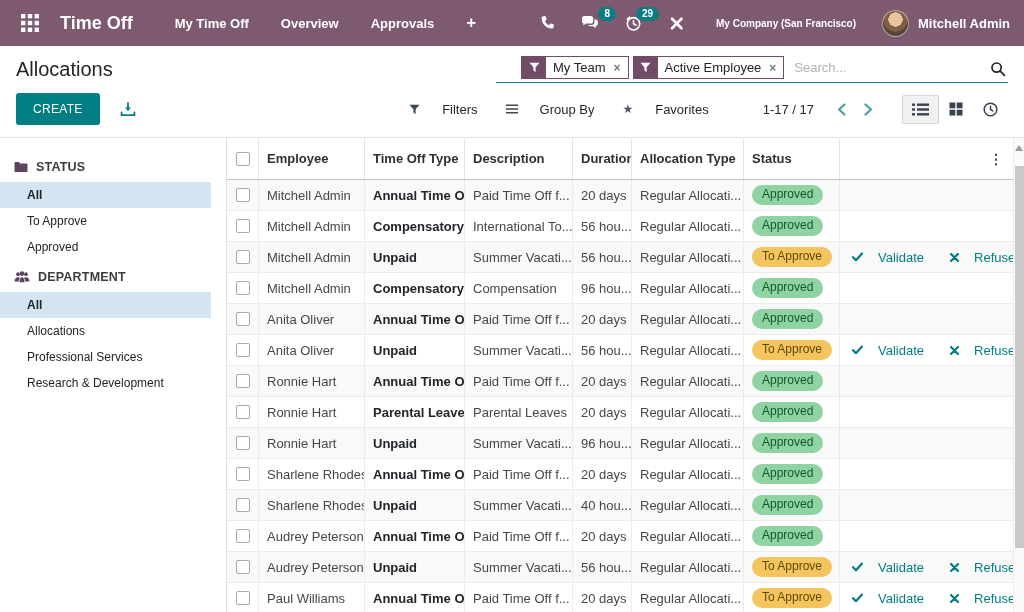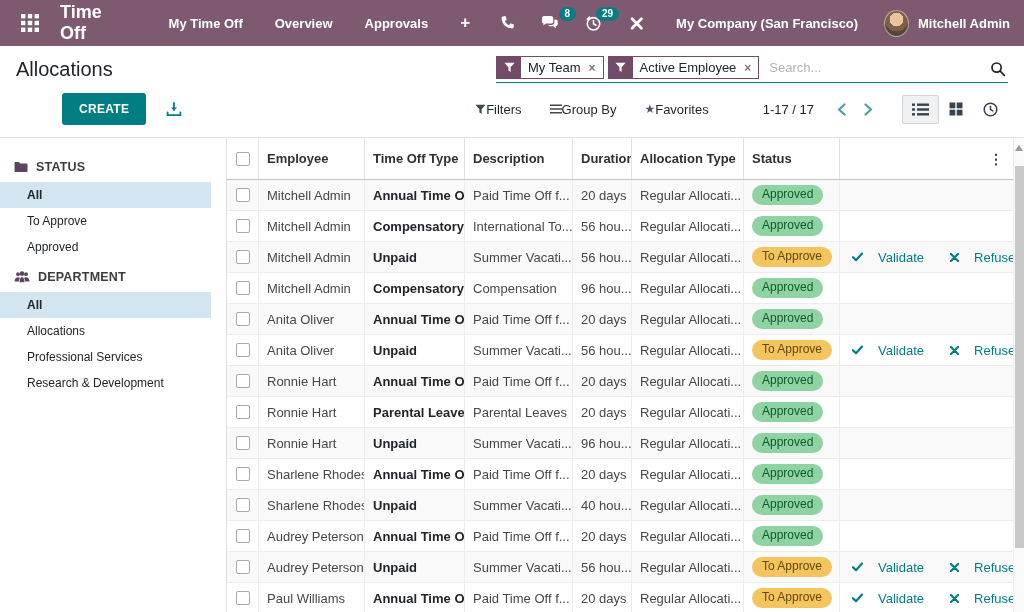--- a/index.html
+++ b/index.html
@@ -16,44 +16,44 @@
   .apps{padding:6px 8px; cursor:pointer;}
   .brand{font-size:18px; font-weight:bold; margin:0 26px 0 12px; cursor:pointer;}
   .nav-menus{display:flex; align-items:center;}
   .nav-item{padding:14px 16px; font-size:13px; font-weight:600; cursor:pointer; white-space:nowrap;}
   .nav-plus{font-size:17px; font-weight:bold; padding:10px 16px; cursor:pointer;}
   .spacer{flex:1;}
   .systray{display:flex; align-items:center;}
   .systray-item{position:relative; padding:10px 13px; cursor:pointer;}
   .count-badge{position:absolute; top:2px; right:-4px; background:var(--badge); color:#fff;
     font-size:10px; font-weight:bold; border-radius:9px; padding:2px 6px; line-height:1;}
-  .company{font-size:13px; font-weight:600; margin:0 26px 0 18px; cursor:pointer; white-space:nowrap;}
+  .company{font-size:10px; font-weight:600; margin:0 26px 0 18px; cursor:pointer; white-space:nowrap;}
   .avatar{width:27px; height:27px; border-radius:50%; display:inline-block; cursor:pointer;
     background:radial-gradient(circle at 50% 34%, #e9c49d 0 34%, #7e6049 35% 58%, #57453a 59% 100%);
     border:1px solid rgba(255,255,255,.5);}
   .username{font-size:13px; font-weight:600; margin-left:9px; cursor:pointer; white-space:nowrap;}
   
   .cp{padding:10px 16px 0 16px; border-bottom:1px solid #e3e3e3;}
   .cp-row1{display:flex; align-items:flex-start;}
   .page-title{font-size:20px; font-weight:400; color:#212529; margin-top:2px;}
   .search{margin-left:auto; width:512px; display:flex; align-items:center;
     border-bottom:1px solid var(--accent); padding-bottom:3px;}
   .facet{display:flex; align-items:stretch; border:1px solid var(--facet); margin-right:4px; height:23px; background:#fff;}
   .facet-icn{width:24px; background:var(--facet); display:flex; align-items:center; justify-content:center;}
   .facet-label{display:flex; align-items:center; padding:0 7px; font-size:13px; color:#212529; white-space:nowrap;}
   .facet-x{display:flex; align-items:center; padding:0 7px 0 1px; color:#777; font-weight:bold; cursor:pointer; font-size:12px;}
   .search input{flex:1; border:none; outline:none; font-size:13px; padding:3px 6px; font-family:inherit; color:#14532d; min-width:40px;}
   .search input::placeholder{color:#b3b3b3;}
   .mag{padding:2px 2px 0 6px; cursor:pointer;}
   .cp-row2{display:flex; align-items:center; padding:10px 0 12px 0;}
-  .create{background:var(--accent); color:#fff; border:none; font-weight:bold; font-size:12px;
-    letter-spacing:.3px; padding:9px 17px; border-radius:3px; cursor:pointer; font-family:inherit;margin-left:46px;}
+  .create{background:var(--accent); color:#fff; border:none; font-weight:normal; font-size:12px;
+    letter-spacing:.3px; padding:9px 17px; border-radius:3px; cursor:pointer; font-family:inherit;}
   .export{margin-left:16px; cursor:pointer; padding:4px;}
   .cp-tools{display:flex; align-items:center; margin-left:auto; gap:28px;}
-  .tool{display:flex; align-items:center; gap:0; font-size:13px; font-weight:500; color:#1f2327; cursor:pointer;}
+  .tool{display:flex; align-items:center; gap:22px; font-size:13px; font-weight:500; color:#1f2327; cursor:pointer;}
   .star{color:#4b5563; font-size:12px; line-height:1;}
   .pager{display:flex; align-items:center; margin-left:54px; gap:4px;}
   .pager-range{font-size:13px; color:#212529; margin-right:12px;}
   .chev{padding:4px 7px; cursor:pointer;}
   .switcher{display:flex; align-items:center; margin-left:22px;}
   .sw{padding:7px 9px; cursor:pointer; border:1px solid transparent;}
   .sw.active{background:#f0f1f2; border:1px solid #d5d5d5; border-radius:2px;}
   
   .main{display:flex; height:482px;}
   .sidebar{width:227px; border-right:1px solid #e0e0e0; padding-top:12px; overflow:hidden; flex:none;}
@@ -150,21 +150,21 @@
     </div>
     <div class="company">My Company (San Francisco)</div>
     <span class="avatar"></span>
     <div class="username">Mitchell Admin</div>
   </header>
 
   <div class="cp">
     <div class="cp-row1">
       <h1 class="page-title">Allocations</h1>
       <div class="search">
-        <span id="facets" style="display:flex;">
+        <span id="facets" style="display:flex;margin-left:25px;">
             <span class="facet">
               <span class="facet-icn">
                 <svg width="11" height="11" viewBox="0 0 12 12" fill="#fff">
                   <polygon points="0.5,0.8 11.5,0.8 7.2,5.6 7.2,10.8 4.8,9.3 4.8,5.6"></polygon>
                 </svg>
               </span>
               <span class="facet-label">My Team</span>
               <span class="facet-x">×</span>
             </span>
             <span class="facet">

